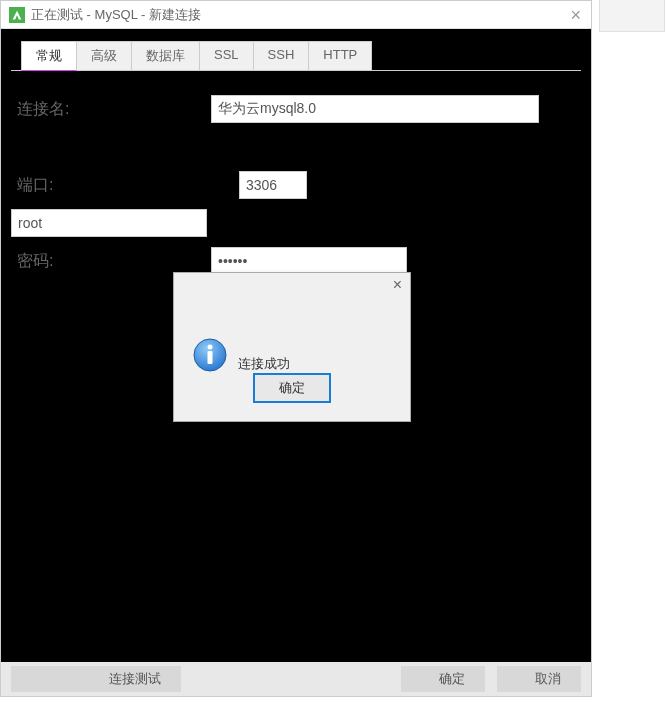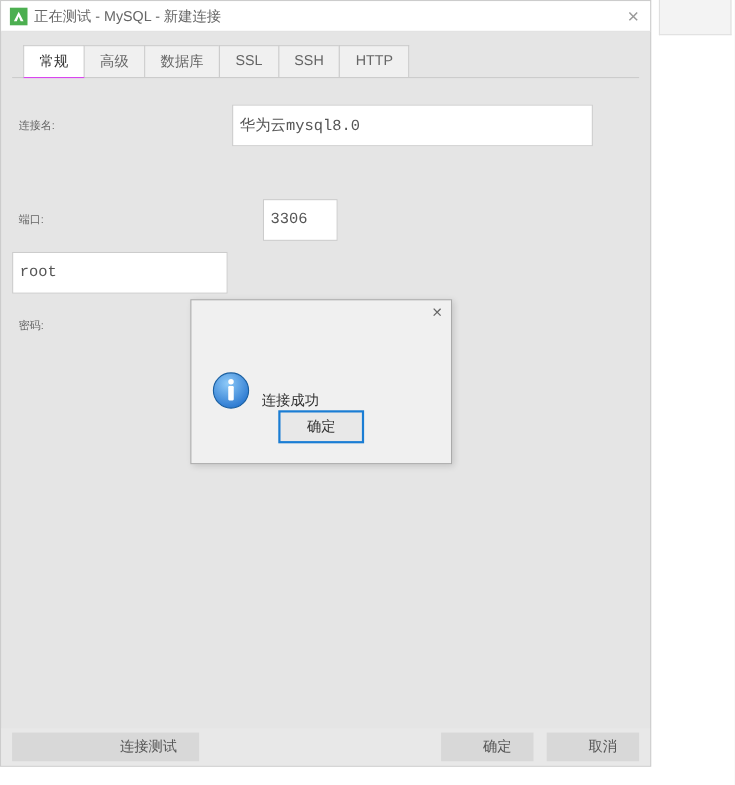--- a/index.html
+++ b/index.html
@@ -12,21 +12,21 @@
       font-size: 13px;
       background: #fff;
       width: 668px;
       height: 714px;
       position: relative;
     }
     .window {
       width: 592px;
       height: 697px;
       border: 1px solid #ccc;
-      background: #e5e5e5;
+      background: #000000;
       position: relative;
       display: flex;
       flex-direction: column;
     }
     .titlebar {
       height: 28px;
       background: #fff;
       border-bottom: 1px solid #e0e0e0;
       display: flex;
       align-items: center;
@@ -105,29 +105,29 @@
       margin-bottom: 10px;
       min-height: 26px;
     }
     .form-row.spaced {
       margin-bottom: 48px;
     }
     .form-label {
       width: 200px;
       color: #666;
       padding-left: 6px;
-      font-size: 10px;
+      font-size: 16px;
     }
     .form-input {
       border: 1px solid #ccc;
-      height: 38px;
+      height: 28px;
       padding: 2px 6px;
       font-size: 14px;
       color: #555;
-      font-family: Liberation Mono, monospace;
+      font-family: Liberation Sans, sans-serif;
       outline: none;
     }
     .form-input.wide {
       width: 328px;
     }
     .form-input.narrow {
       width: 68px;
       margin-left: 28px;
     }
     .form-input.medium {

